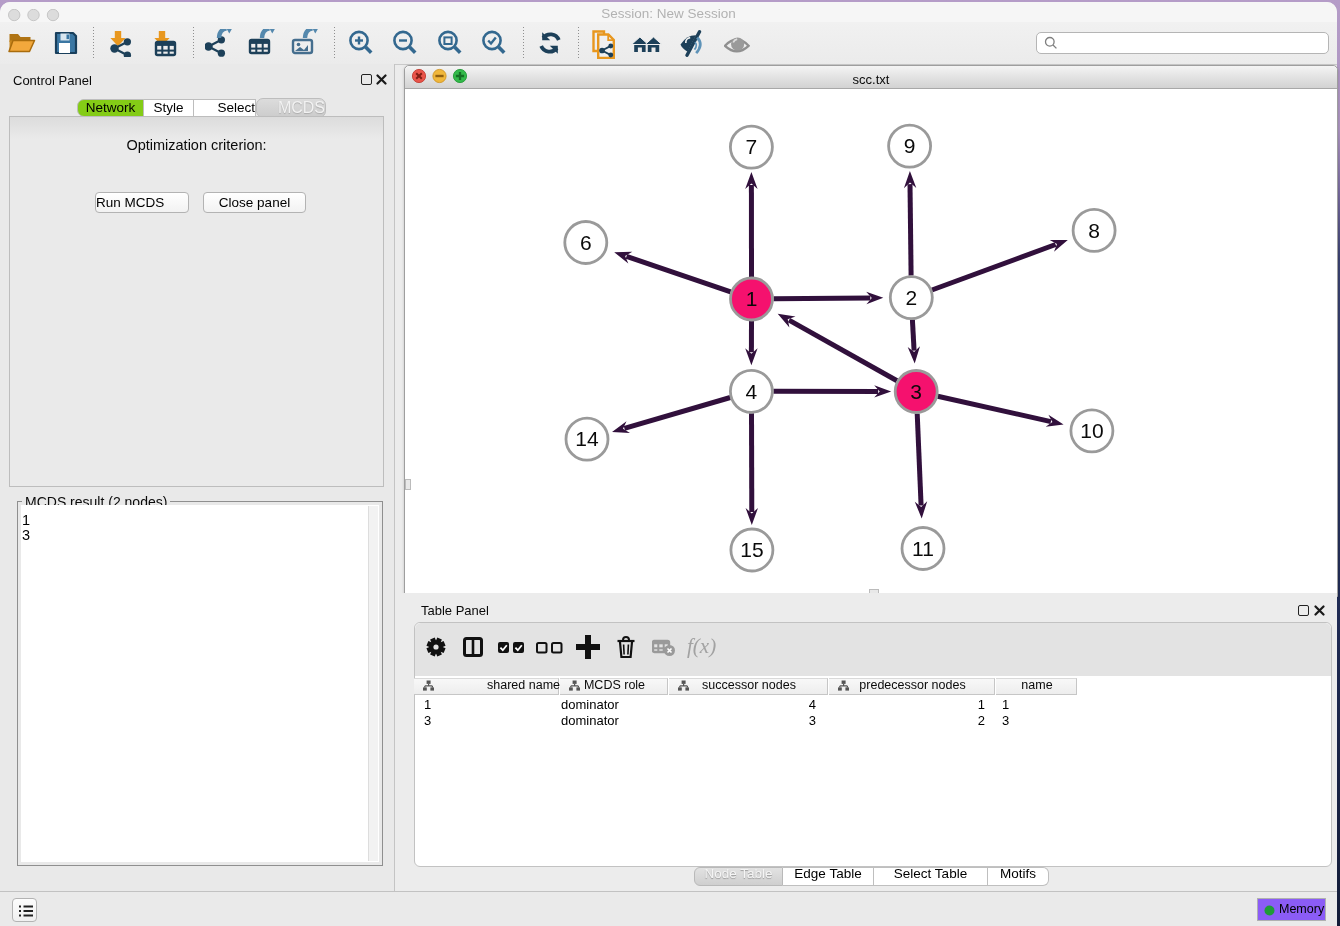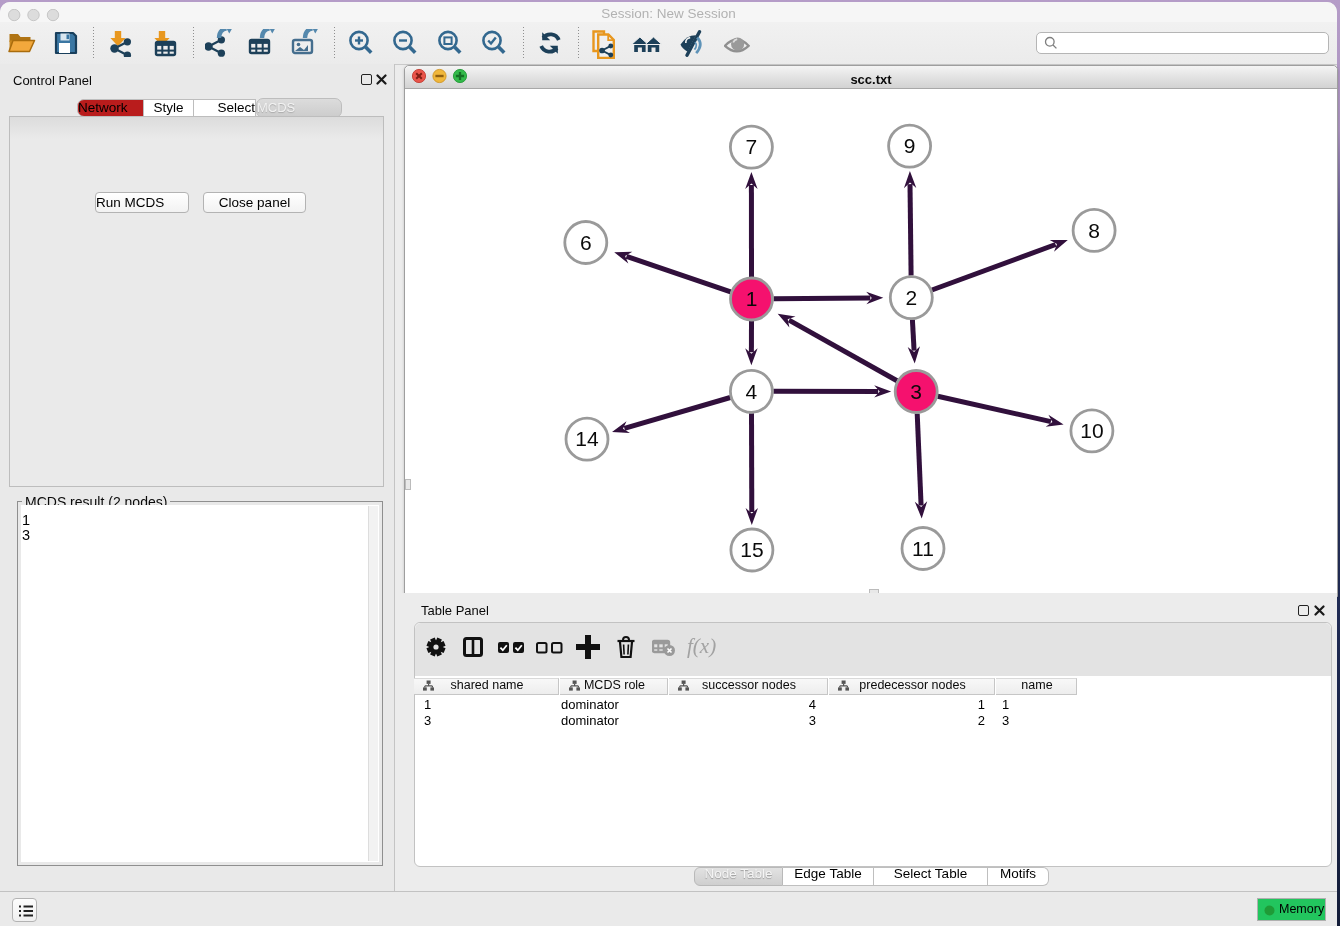--- a/index.html
+++ b/index.html
@@ -8,21 +8,21 @@
   background:#ececec; border-radius:10px 10px 0 0; }
 #titlebar { position:absolute; left:0; top:0; width:100%; height:21px;
   background:#f6f6f6; border-radius:10px 10px 0 0; border-bottom:1px solid #d8d8d8;}
 #toolbar { position:absolute; left:0; top:20px; width:100%; height:42px;
   background:linear-gradient(#f1f1f1,#ebebeb); border-bottom:1px solid #c9c9c9; }
 #ctrl { position:absolute; left:0; top:62px; width:394px; height:827px; background:#e9e9e9; border-right:1px solid #c4c4c4;}
 .t13 { font-size:13px; color:#0a0a0a; }
 #netwin { position:absolute; left:404px; top:63px; width:932px; height:530px;
   border:1px solid #9e9e9e; border-radius:5px 5px 0 0; background:#fff; box-shadow:0 1px 3px rgba(0,0,0,0.18);}
 #nettitle { position:absolute; left:0; top:0; width:100%; height:22px;
-  background:linear-gradient(#f4f4f4,#d2d2d2); border-bottom:1px solid #a8a8a8; border-radius:5px 5px 0 0;font-weight:bold;}
+  background:linear-gradient(#f4f4f4,#d2d2d2); border-bottom:1px solid #a8a8a8; border-radius:5px 5px 0 0;}
 #tablepanel { position:absolute; left:395px; top:591px; width:942px; height:298px; background:#ececec; }
 #tblbox { position:absolute; left:414px; top:620px; width:918px; height:245px; border:1px solid #c2c2c2; border-radius:6px; background:#fff; box-sizing:border-box;}
 #tbltools { position:absolute; left:415px; top:621px; width:916px; height:53px; background:#e3e3e3; border-radius:6px 6px 0 0;}
 #statusbar { position:absolute; left:0; top:889px; width:100%; height:35px; background:#eaeaea; border-top:1px solid #c2c2c2;}
 </style></head><body>
 <div id="win">
   <div id="titlebar">
     <svg style="position:absolute;left:8px;top:7px" width="60" height="13" viewBox="0 0 60 13">
       <circle cx="6.2" cy="6" r="5.7" fill="#dcdcdc" stroke="#c6c6c6"></circle>
       <circle cx="25.5" cy="6" r="5.7" fill="#dcdcdc" stroke="#c6c6c6"></circle>
@@ -150,26 +150,27 @@
     </svg>
   </div>
 
   <div id="ctrl">
     <div class="t13" style="position:absolute;left:13px;top:9px">Control Panel</div>
     <div style="position:absolute;left:361px;top:10px;width:9px;height:9px;border:1.6px solid #222;border-radius:2px"></div>
     <svg style="position:absolute;left:376px;top:10px" width="11" height="11" viewBox="0 0 11 11">
         <path d="M1.5,1.5 L9.5,9.5 M9.5,1.5 L1.5,9.5" stroke="#1a1a1a" stroke-width="2.2" stroke-linecap="round"></path>
       </svg>
 
-    <div style="position:absolute;left:77px;top:35px;width:67px;height:18px;background:#b91c1c;border:1px solid #bdbdbd;border-radius:7px 0 0 7px;box-sizing:border-box;text-align:left;font-size:13.5px;line-height:16.5px">Network</div>
+    <div style="position:absolute;left:77px;top:35px;width:67px;height:18px;background:#84cc16;border:1px solid #bdbdbd;border-radius:7px 0 0 7px;box-sizing:border-box;text-align:center;font-size:13.5px;line-height:16.5px">Network</div>
     <div style="position:absolute;left:144px;top:35px;width:50px;height:18px;background:#fff;border:1px solid #bdbdbd;border-left:none;box-sizing:border-box;text-align:center;font-size:13.5px;line-height:16.5px">Style</div>
     <div style="position:absolute;left:194px;top:35px;width:62px;height:18px;background:#fff;border:1px solid #bdbdbd;border-left:none;box-sizing:border-box;text-align:right;font-size:13.5px;line-height:16.5px">Select</div>
-    <div style="position:absolute;left:256px;top:34px;width:86px;height:20px;background:linear-gradient(#dcdcdc,#cccccc);border:1px solid #bdbdbd;border-radius:7px;box-sizing:border-box;text-align:left;font-size:13px;line-height:18px;color:#f2f2f2;text-shadow:0 1px 1px #aaa">MCDS</div>
+    <div style="position:absolute;left:256px;top:34px;width:70px;height:20px;background:linear-gradient(#dcdcdc,#cccccc);border:1px solid #bdbdbd;border-radius:7px;box-sizing:border-box;text-align:right;font-size:16px;line-height:18px;color:#f2f2f2;text-shadow:0 1px 1px #aaa">MCDS</div>
 
     <div style="position:absolute;left:9px;top:52px;width:375px;height:371px;border:1px solid #bdbdbd;background:linear-gradient(#dcdcdc 0px, #eaeaea 22px);box-sizing:border-box"></div>
+    <div style="position:absolute;left:9px;top:73px;width:375px;text-align:center;font-size:14.5px;color:#0a0a0a">Optimization criterion:</div>
     <div style="position:absolute;left:95px;top:128px;width:94px;height:21px;background:linear-gradient(#fff,#f2f2f2);border:1px solid #b3b3b3;border-radius:4px;box-sizing:border-box;font-size:13.5px;line-height:19px">Run MCDS</div>
     <div style="position:absolute;left:203px;top:128px;width:103px;height:21px;background:linear-gradient(#fff,#f2f2f2);border:1px solid #b3b3b3;border-radius:4px;box-sizing:border-box;text-align:center;font-size:13.5px;line-height:19px">Close panel</div>
 
     <div style="position:absolute;left:17px;top:437px;width:366px;height:365px;border:1px solid #8f8f8f;box-sizing:border-box"></div>
     <div style="position:absolute;left:22px;top:430px;background:#e9e9e9;padding:0 3px;font-size:14px;color:#0a0a0a">MCDS result (2 nodes)</div>
     <div style="position:absolute;left:21px;top:441px;width:358px;height:357px;background:#fff"></div>
     <div style="position:absolute;left:368px;top:442px;width:9px;height:355px;background:#f2f2f2;border-left:1px solid #ddd"></div>
     <div style="position:absolute;left:22px;top:449px;font-size:14.5px;line-height:14.5px">1<br>3</div>
   </div>
 
@@ -289,21 +290,21 @@
       <rect x="1" y="3" width="16" height="11" rx="1.5" fill="none" stroke="#9a9a9a" stroke-width="2.4"></rect>
       <rect x="1" y="3" width="16" height="3.3" fill="#9a9a9a"></rect>
       <line x1="6.3" y1="3" x2="6.3" y2="14" stroke="#9a9a9a" stroke-width="2"></line>
       <line x1="11.7" y1="3" x2="11.7" y2="14" stroke="#9a9a9a" stroke-width="2"></line>
       <line x1="1" y1="10.3" x2="17" y2="10.3" stroke="#9a9a9a" stroke-width="2"></line>
       <circle cx="17.5" cy="12.5" r="5.5" fill="#9a9a9a"></circle>
       <path d="M15.5,10.5 l4,4 m0,-4 l-4,4" stroke="#fff" stroke-width="1.6"></path>
     </svg>
 <div style="position:absolute;left:687px;top:632px;width:40px;font-family:'Liberation Serif',serif;font-style:italic;font-size:21px;color:#a2a2a2">f(x)</div>
 <div style="position:absolute;left:414px;top:676px;width:145px;height:17px;background:linear-gradient(#f8f8f8,#ededed);border-right:1px solid #c6c6c6;border-top:1px solid #d9d9d9;border-bottom:1px solid #c6c6c6;box-sizing:border-box"></div>
-<div style="position:absolute;left:414px;top:676px;width:146px;text-align:center;font-size:12.5px;color:#0a0a0a">shared name</div>
+<div style="position:absolute;left:414px;top:676px;width:146px;text-align:right;font-size:12.5px;color:#0a0a0a">shared name</div>
 <svg style="position:absolute;left:423px;top:678px" width="11" height="11" viewBox="0 0 11 11">
       <rect x="3.6" y="0.5" width="4" height="3.4" fill="#555"></rect>
       <path d="M5.6,3.9 v2 M1.8,5.9 h7.6 M1.8,5.9 v1.6 M9.4,5.9 v1.6" stroke="#555" stroke-width="1.2" fill="none"></path>
       <rect x="0" y="7.4" width="3.8" height="3.2" fill="#555"></rect>
       <rect x="7.4" y="7.4" width="3.8" height="3.2" fill="#555"></rect>
     </svg>
 <div style="position:absolute;left:560px;top:676px;width:108px;height:17px;background:linear-gradient(#f8f8f8,#ededed);border-right:1px solid #c6c6c6;border-top:1px solid #d9d9d9;border-bottom:1px solid #c6c6c6;box-sizing:border-box"></div>
 <div style="position:absolute;left:560px;top:676px;width:109px;text-align:center;font-size:12.5px;color:#0a0a0a">MCDS role</div>
 <svg style="position:absolute;left:569px;top:678px" width="11" height="11" viewBox="0 0 11 11">
       <rect x="3.6" y="0.5" width="4" height="3.4" fill="#555"></rect>
@@ -350,20 +351,20 @@
           <g stroke="#222" stroke-width="2">
             <line x1="1" y1="2.5" x2="3" y2="2.5"></line>
             <line x1="5.5" y1="2.5" x2="15" y2="2.5"></line>
             <line x1="1" y1="7" x2="3" y2="7"></line>
             <line x1="5.5" y1="7" x2="15" y2="7"></line>
             <line x1="1" y1="11.5" x2="3" y2="11.5"></line>
             <line x1="5.5" y1="11.5" x2="15" y2="11.5"></line>
           </g>
         </svg>
       </div>
-    <div style="position:absolute;left:1257px;top:6px;width:69px;height:23px;background:#22c55e;border:1px solid #b0b0b0;box-sizing:border-box">
+    <div style="position:absolute;left:1257px;top:6px;width:69px;height:23px;background:#8b5cf6;border:1px solid #b0b0b0;box-sizing:border-box">
       <svg style="position:absolute;left:6px;top:5.5px" width="11" height="11" viewBox="0 0 11 11">
           <circle cx="5.5" cy="5.5" r="5" fill="#1f9b37"></circle>
         </svg>
       <div style="position:absolute;left:21px;top:3px;font-size:12.5px;color:#000">Memory</div>
     </div>
   </div>
 </div>
 
 </body></html>

